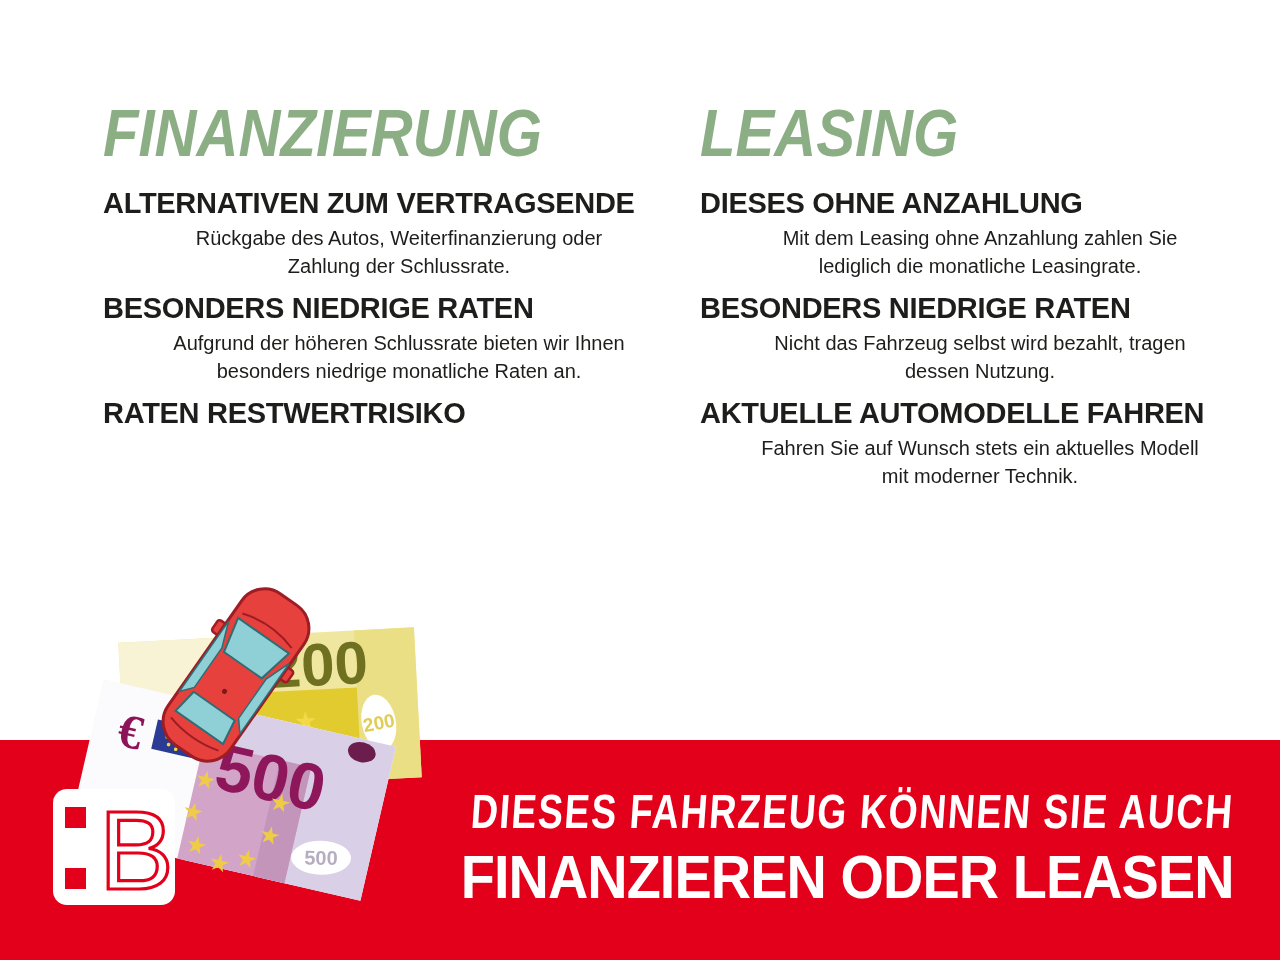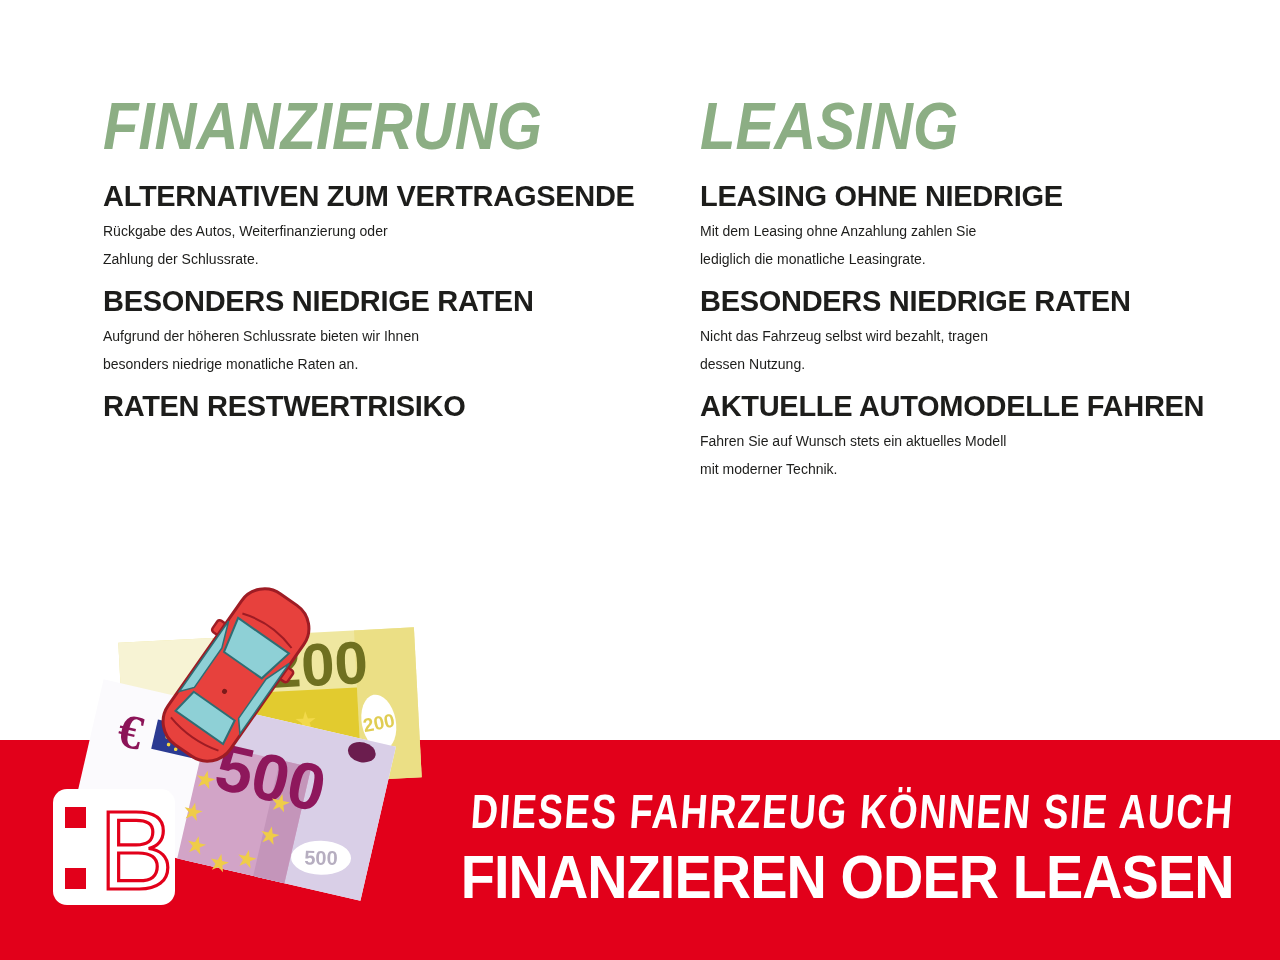--- a/index.html
+++ b/index.html
@@ -1,35 +1,35 @@
 <!DOCTYPE html>
 <html><head>
 <meta charset="utf-8">
 <style>
   html,body{margin:0;padding:0;background:#fff;}
   .page{
     position:relative;width:1280px;height:960px;background:#ffffff;overflow:hidden;
     font-family:"Liberation Sans",sans-serif;color:#1d1d1b;
   }
   
-  .col{position:absolute;top:100px;}
+  .col{position:absolute;top:107px;}
   .col-left{left:103px;width:592px;}
   .col-right{left:700px;width:560px;}
   .green-heading{
     margin:0 0 26px 0;height:54px;line-height:52px;
     font-size:66px;font-weight:700;font-style:italic;color:#8cae84;
     transform:scaleX(.88);transform-origin:left top;white-space:nowrap;
   }
   .sec{margin:0 0 12px 0;}
   .sec h2{
     margin:0 0 5px 0;font-size:29px;line-height:32px;font-weight:700;
     letter-spacing:-.3px;white-space:nowrap;
   }
   .sec p{
-    margin:0;font-size:14px;line-height:28px;white-space:pre-line;
+    margin:0;font-size:20px;line-height:28px;white-space:pre-line;text-align:center;
   }
   
   .banner{
     position:absolute;left:0;top:740px;width:1280px;height:220px;
     background:#e2001a;z-index:1;
   }
   .banner-lines{position:absolute;right:46px;top:786px;text-align:right;z-index:3;color:#ffffff;}
   .script-line{
     font-size:48px;line-height:52px;font-weight:700;letter-spacing:2px;white-space:nowrap;
     transform:scaleX(.78) skewX(-5deg);transform-origin:right center;margin-bottom:10px;
@@ -61,21 +61,21 @@
 besonders niedrige monatliche Raten an.</p>
     </div>
     <div class="sec">
       <h2>RATEN RESTWERTRISIKO</h2>
     </div>
   </section>
 
   <section class="col col-right">
     <h1 class="green-heading">LEASING</h1>
     <div class="sec">
-      <h2>LEASING OHNE NIEDRIGE</h2>
+      <h2>DIESES OHNE ANZAHLUNG</h2>
       <p>Mit dem Leasing ohne Anzahlung zahlen Sie
 lediglich die monatliche Leasingrate.</p>
     </div>
     <div class="sec">
       <h2>BESONDERS NIEDRIGE RATEN</h2>
       <p>Nicht das Fahrzeug selbst wird bezahlt, tragen
 dessen Nutzung.</p>
     </div>
     <div class="sec">
       <h2>AKTUELLE AUTOMODELLE FAHREN</h2>

